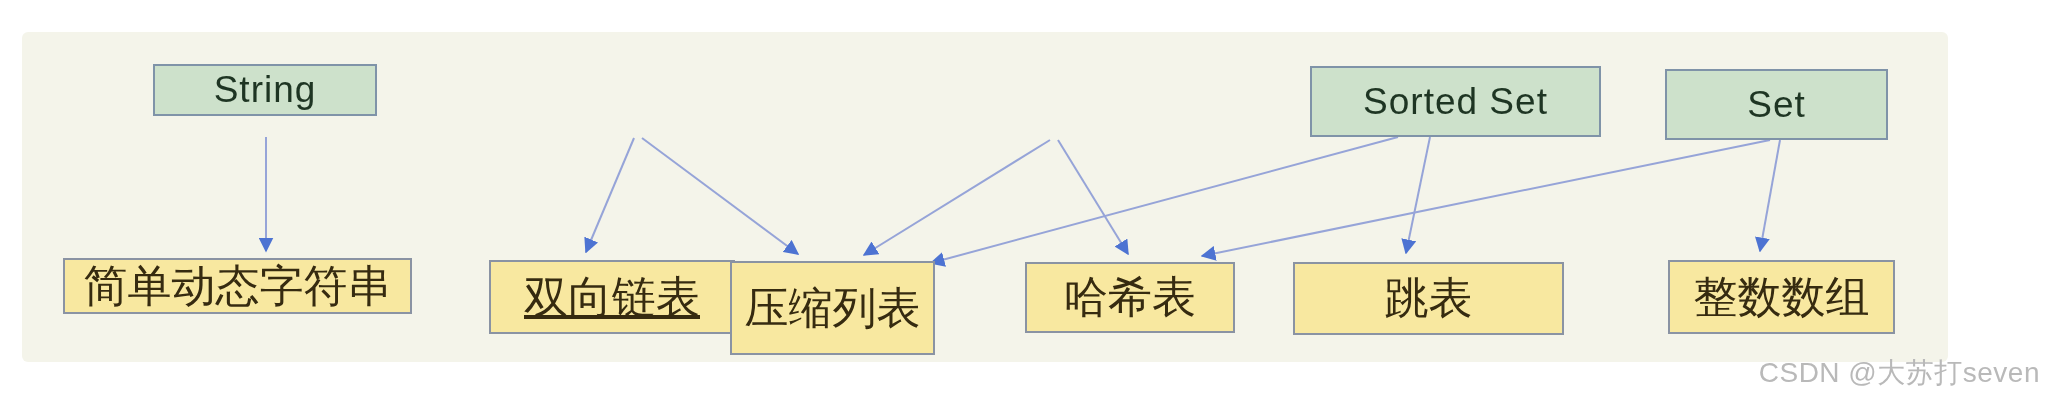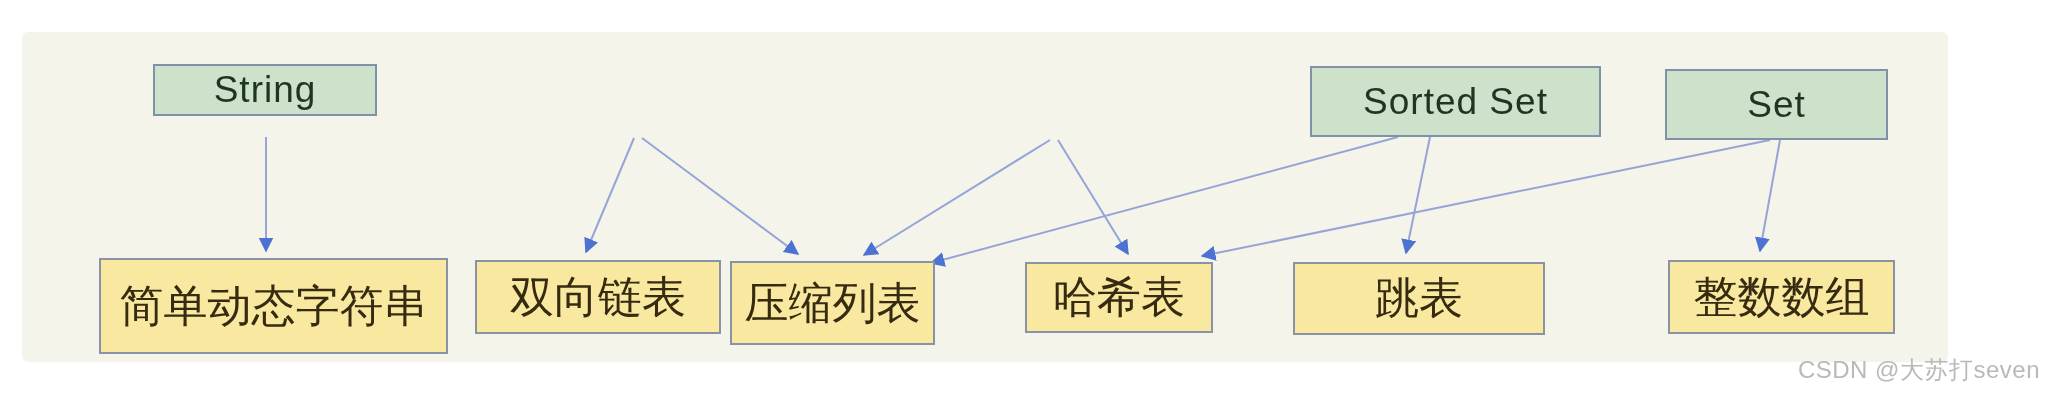--- a/index.html
+++ b/index.html
@@ -47,21 +47,21 @@
     position: absolute;
     left: 0; top: 0;
     width: 2054px;
     height: 404px;
     pointer-events: none;
   }
   #watermark {
     position: absolute;
     right: 14px;
     top: 354px;
-    font-size: 24px;
+    font-size: 28px;
     color: var(--watermark-color, #b9b9b9);
     letter-spacing: 0.5px;
   }
 </style>
 </head>
 <body>
 
 <div id="stage" style="--page-bg: #ffffff; --panel-bg: #f4f4ea; --type-fill: #cde1cb; --type-border: #7f93a8; --type-text: #1e3523; --data-fill: #f8e8a0; --data-border: #8a93a3; --data-text: #362b10; --watermark-color: #b9b9b9;">
 
   <div id="panel" style="left: 22px; top: 32px; width: 1926px; height: 330px;"></div>
@@ -82,21 +82,21 @@
         <line x1="1430" y1="137" x2="1406" y2="253" stroke="#96a4d8" stroke-width="2" marker-end="url(#arrowhead)"></line>
         <line x1="1770" y1="140" x2="1202" y2="256" stroke="#96a4d8" stroke-width="2" marker-end="url(#arrowhead)"></line>
         <line x1="1780" y1="140" x2="1760" y2="251" stroke="#96a4d8" stroke-width="2" marker-end="url(#arrowhead)"></line>
       </g>
   </svg>
 
   <div class="node type" style="left: 153px; top: 64px; width: 224px; height: 52px;">String</div>
   <div class="node type" style="left: 1310px; top: 66px; width: 291px; height: 71px;">Sorted Set</div>
   <div class="node type" style="left: 1665px; top: 69px; width: 223px; height: 71px;">Set</div>
 
-  <div class="node struct" style="left: 63px; top: 258px; width: 349px; height: 96px; margin-left: 36px;">简单动态字符串</div>
-  <div class="node struct" style="left: 475px; top: 260px; width: 246px; height: 74px;">双向链表</div>
-  <div class="node struct" style="left: 730px; top: 261px; width: 205px; height: 84px; text-align: right;">压缩列表</div>
-  <div class="node struct" style="left: 1025px; top: 262px; width: 188px; height: 71px;">哈希表</div>
-  <div class="node struct" style="left: 1293px; top: 262px; width: 252px; height: 73px;">跳表</div>
+  <div class="node struct" style="left: 63px; top: 258px; width: 349px; height: 56px;">简单动态字符串</div>
+  <div class="node struct" style="left: 489px; top: 260px; width: 246px; height: 74px; text-decoration: underline;">双向链表</div>
+  <div class="node struct" style="left: 730px; top: 261px; width: 205px; height: 94px; text-align: right;">压缩列表</div>
+  <div class="node struct" style="left: 1025px; top: 262px; width: 210px; height: 71px;">哈希表</div>
+  <div class="node struct" style="left: 1293px; top: 262px; width: 271px; height: 73px;">跳表</div>
   <div class="node struct" style="left: 1668px; top: 260px; width: 227px; height: 74px;">整数数组</div>
 
   <div id="watermark">CSDN @大苏打seven</div>
 </div>
 
 </body></html>

